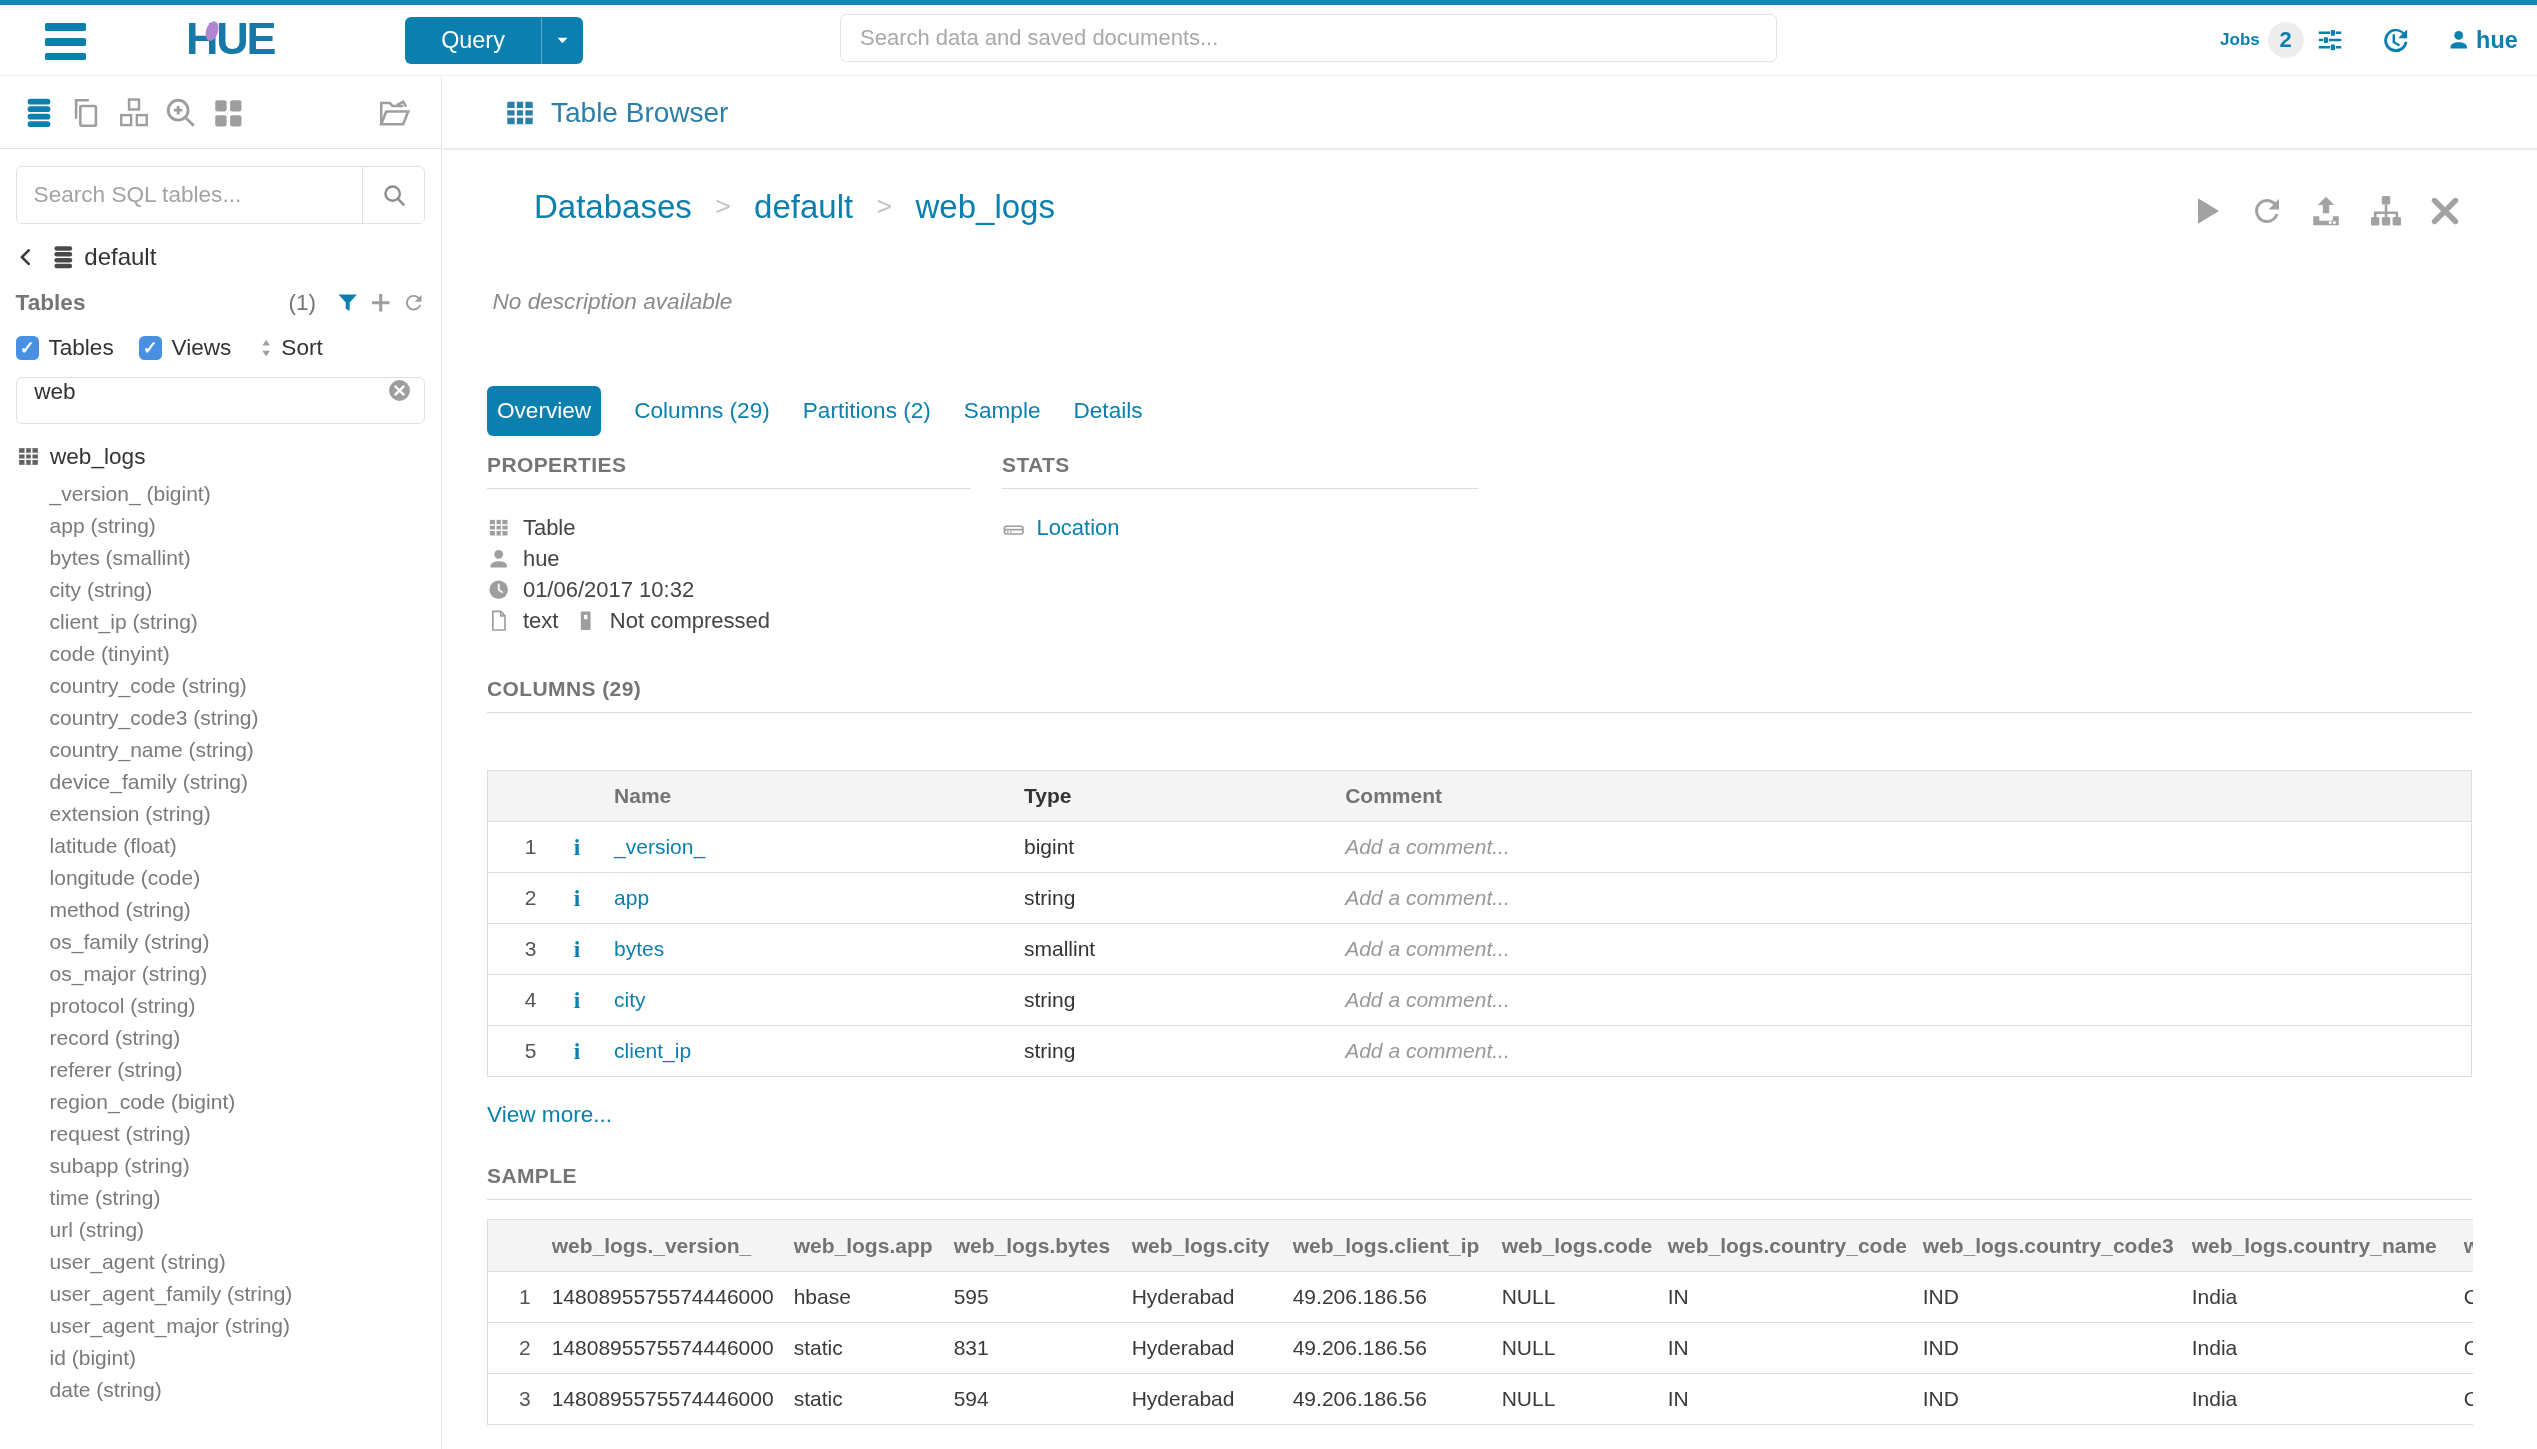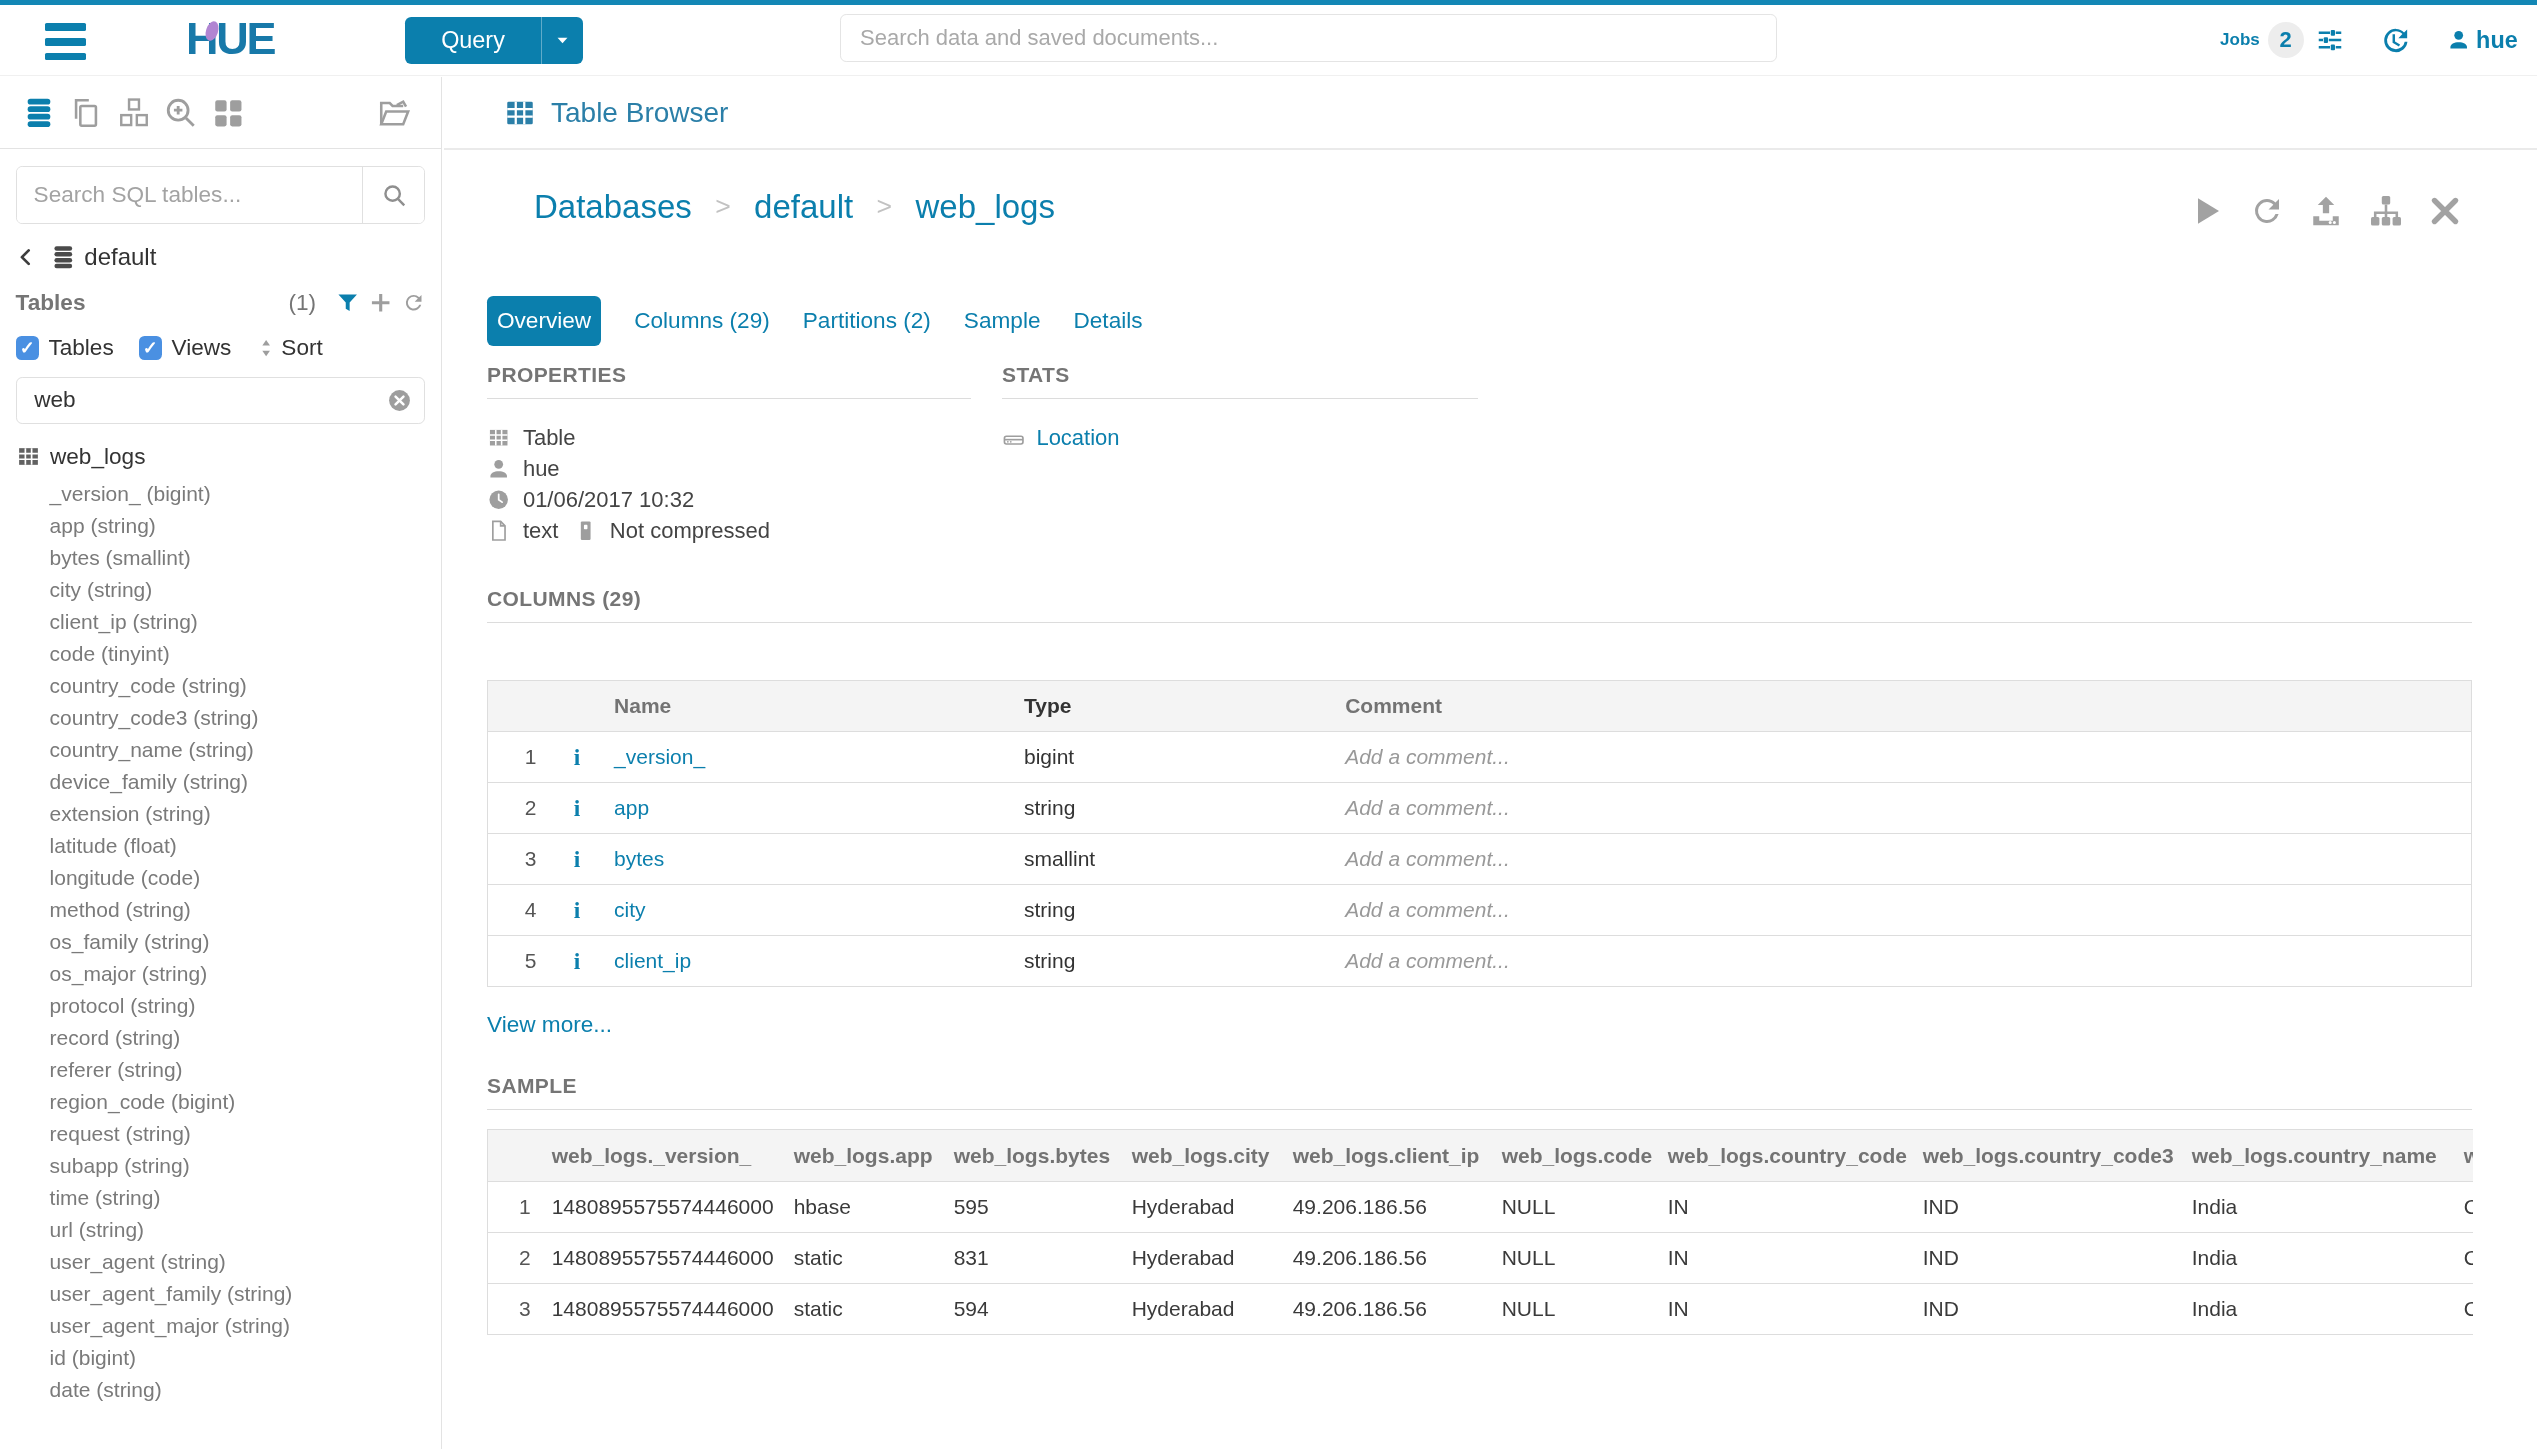--- a/index.html
+++ b/index.html
@@ -65,21 +65,21 @@
   .tables-head .count{font-size:22.6px;color:#757575;margin-right:11px;}
   .tables-head .ic{width:23.4px;height:23.4px;color:#9e9e9e;margin-left:9.4px;cursor:pointer;}
   .tables-head .funnel{color:#0b7fad;}
   .check-row{margin:19px 15.6px 0;display:flex;align-items:center;font-size:22.6px;color:#333;}
   .checkbox{width:23.4px;height:23.4px;border-radius:5.5px;background:#4a90e2;margin-right:9.4px;position:relative;cursor:pointer;flex:none;}
   .checkbox::after{content:"✓";position:absolute;left:0;top:0;width:100%;height:100%;color:#fff;font-size:18px;font-weight:700;
     display:flex;align-items:center;justify-content:center;}
   .check-row .lbl{margin-right:25px;}
   .check-row .sort{display:flex;align-items:center;cursor:pointer;}
   .check-row .sort .ic{width:20.3px;height:20.3px;color:#9e9e9e;margin-right:4.7px;}
-  .filter-box{margin:15.6px 15.6px 0;height:47px;border:1.6px solid #e0e0e0;border-radius:6.2px;box-sizing:border-box;display:flex;align-items:center;padding:0 12.5px 0 15.6px;}
+  .filter-box{margin:15.6px 15.6px 0;height:47px;border:1.6px solid #e0e0e0;border-radius:6.2px;box-sizing:border-box;display:flex;align-items:flex-start;padding:0 12.5px 0 15.6px;}
   .filter-box input{flex:1;border:none;outline:none;font-size:22.6px;color:#333;font-family:inherit;}
   .filter-box .clear{width:25px;height:25px;color:#9e9e9e;cursor:pointer;}
   .tree{margin:20.3px 0 0 15.6px;}
   .tree .tbl-row{display:flex;align-items:center;cursor:pointer;}
   .tree .tbl-row .ic{width:25px;height:25px;color:#616161;margin-right:9.4px;}
   .tree .tbl-row .name{font-size:22.6px;color:#333;}
   .tree ul{list-style:none;margin:7.8px 0 0;padding:0 0 0 34px;}
   .tree li{font-size:21px;color:#7a7a7a;line-height:32px;white-space:nowrap;cursor:pointer;}
 
   
@@ -415,20 +415,21 @@
             <path d="M12 7.6v3.2M4.8 16v-2.8h14.4V16M12 10.8V16" stroke="currentColor" stroke-width="1.7" fill="none"></path>
           </svg>
         </span>
       <span class="ic">
           <svg viewBox="0 0 24 24" fill="none" stroke="currentColor" stroke-width="3.6" stroke-linecap="round">
             <path d="M5 5l14 14M19 5L5 19"></path>
           </svg>
         </span>
     </div>
 
+    <div class="description">No description available</div>
 
     <div class="tabs">
       <span class="tab-pill">Overview</span>
       <span class="tab-link">Columns (29)</span>
       <span class="tab-link">Partitions (2)</span>
       <span class="tab-link">Sample</span>
       <span class="tab-link">Details</span>
     </div>
 
     <div class="sections">

